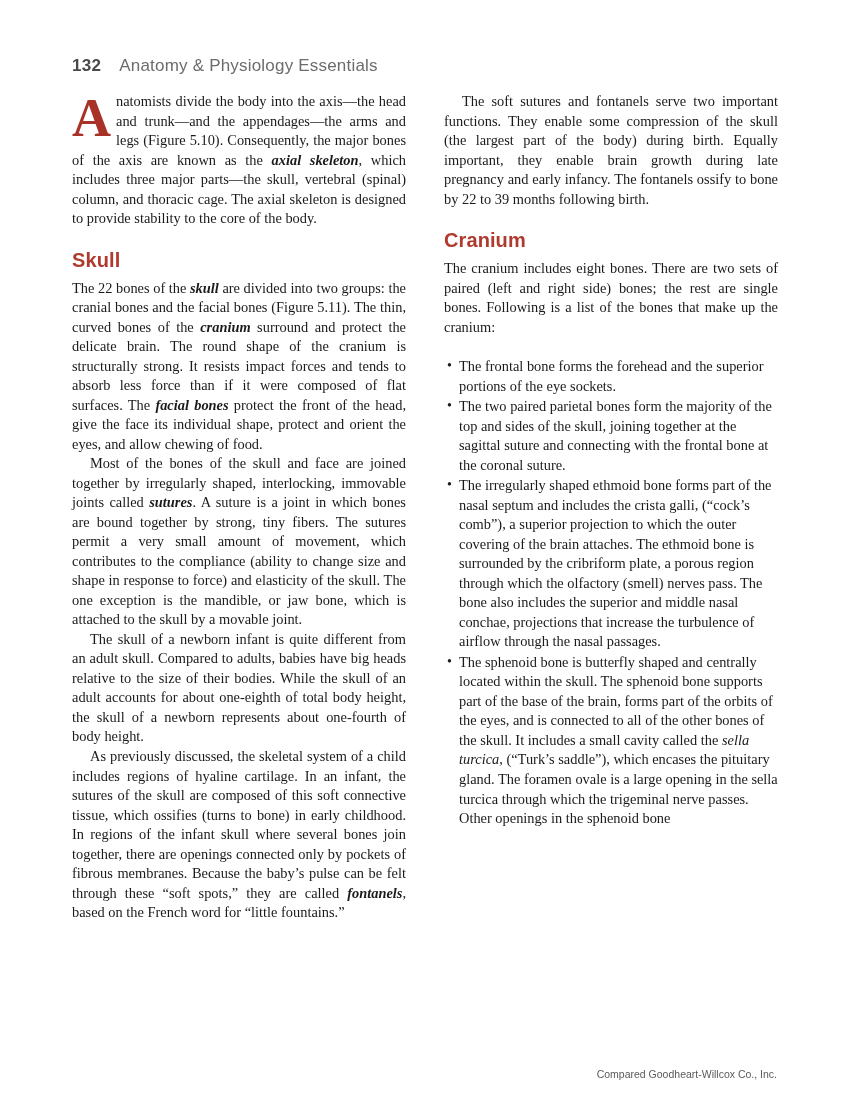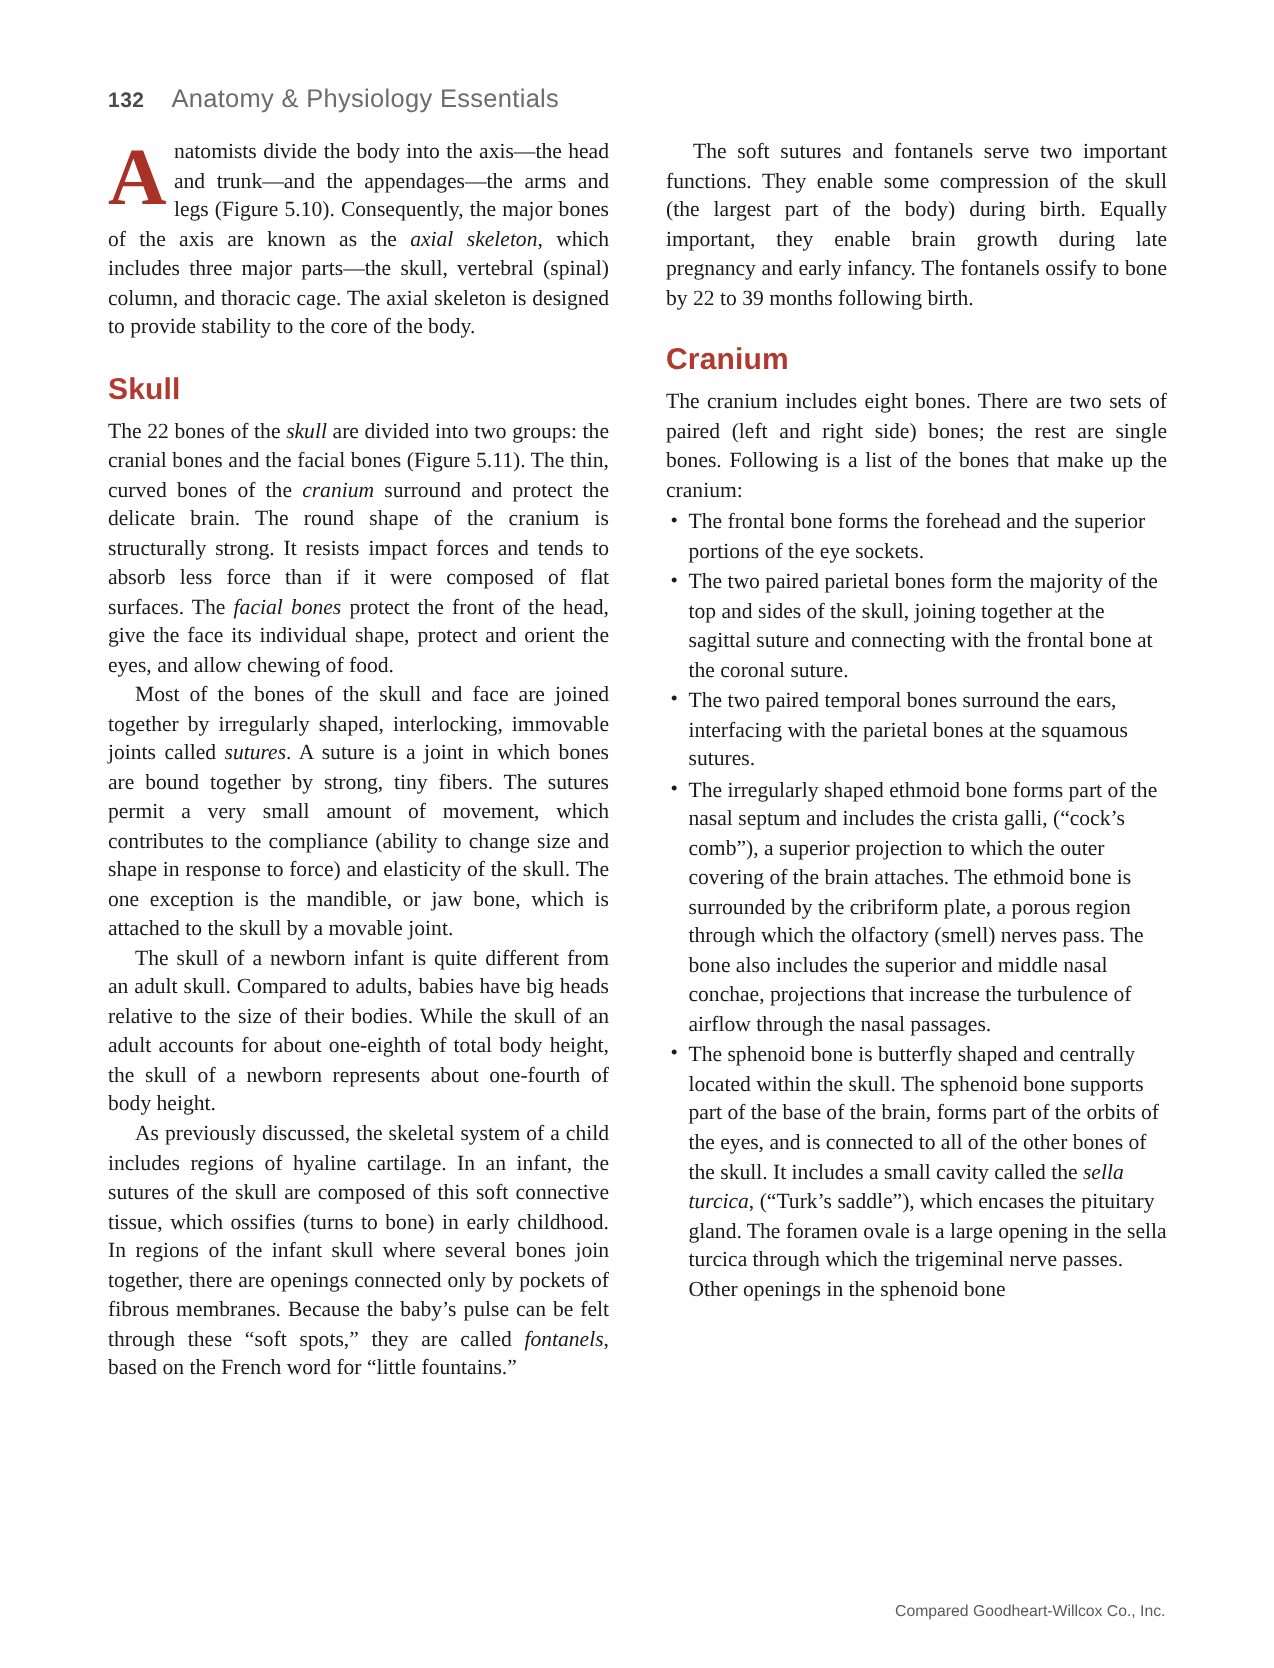--- a/index.html
+++ b/index.html
@@ -27,21 +27,21 @@
     left: 72px;
     top: 56px;
     width: 705px;
     display: flex;
     align-items: baseline;
     gap: 18px;
   }
   .folio {
     font-family: "Liberation Sans", sans-serif;
     font-weight: bold;
-    font-size: 14px;
+    font-size: 17px;
     color: #4a4a4a;
     letter-spacing: 0.3px;
   }
   .running-head {
     font-family: "Liberation Sans", sans-serif;
     font-size: 17px;
     color: #6c6c6c;
     letter-spacing: 0.2px;
   }
   .columns {
@@ -79,26 +79,26 @@
     margin-top: 2px;
   }
   h2.section {
     font-family: "Liberation Sans", sans-serif;
     font-weight: bold;
     font-size: 20px;
     color: #b03a2e;
     margin: 20px 0 7px 0;
     letter-spacing: 0.1px;
   }
-  .bi { font-weight: normal; font-style: italic; }
+  .bi { font-weight: bold; font-style: italic; }
   .b { font-weight: normal; }
   .i { font-style: italic; }
   ul.bullets {
     list-style: none;
-    margin: 2px 0 0 0;
+    margin: 20px 0 0 0;
     padding: 0;
   }
   ul.bullets li {
     position: relative;
     padding-left: 15px;
     margin-bottom: 1px;
     font-size: 14.4px;
     line-height: 1.355;
     text-align: left;
   }
@@ -151,21 +151,20 @@
 
       <p class="indent">The soft sutures and fontanels serve two important functions. They enable some compression of the skull (the largest part of the body) during birth. Equally important, they enable brain growth during late pregnancy and early infancy. The fontanels ossify to bone by 22 to 39 months following birth.</p>
 
       <h2 class="section">Cranium</h2>
 
       <p>The cranium includes eight bones. There are two sets of paired (left and right side) bones; the rest are single bones. Following is a list of the bones that make up the cranium:</p>
 
       <ul class="bullets">
         <li>The frontal bone forms the forehead and the superior portions of the eye sockets.</li>
         <li>The two paired parietal bones form the majority of the top and sides of the skull, joining together at the sagittal suture and connecting with the frontal bone at the coronal suture.</li>
-        <li>The two paired temporal bones surround the ears, interfacing with the parietal bones at the squamous sutures.</li>
         <li>The irregularly shaped ethmoid bone forms part of the nasal septum and includes the crista galli, (“cock’s comb”), a superior projection to which the outer covering of the brain attaches. The ethmoid bone is surrounded by the cribriform plate, a porous region through which the olfactory (smell) nerves pass. The bone also includes the superior and middle nasal conchae, projections that increase the turbulence of airflow through the nasal passages.</li>
         <li><span>The sphenoid bone is butterfly shaped and centrally located within the skull. The sphenoid bone supports part of the base of the brain, forms part of the orbits of the eyes, and is connected to all of the other bones of the skull. It includes a small cavity called the </span><span class="i">sella turcica</span><span>, (“Turk’s saddle”), which encases the pituitary gland. The foramen ovale is a large opening in the sella turcica through which the trigeminal nerve passes. Other openings in the sphenoid bone</span></li>
       </ul>
 
     </div>
 
   </div>
 
   <div class="copyright">Compared Goodheart-Willcox Co., Inc.</div>
 

